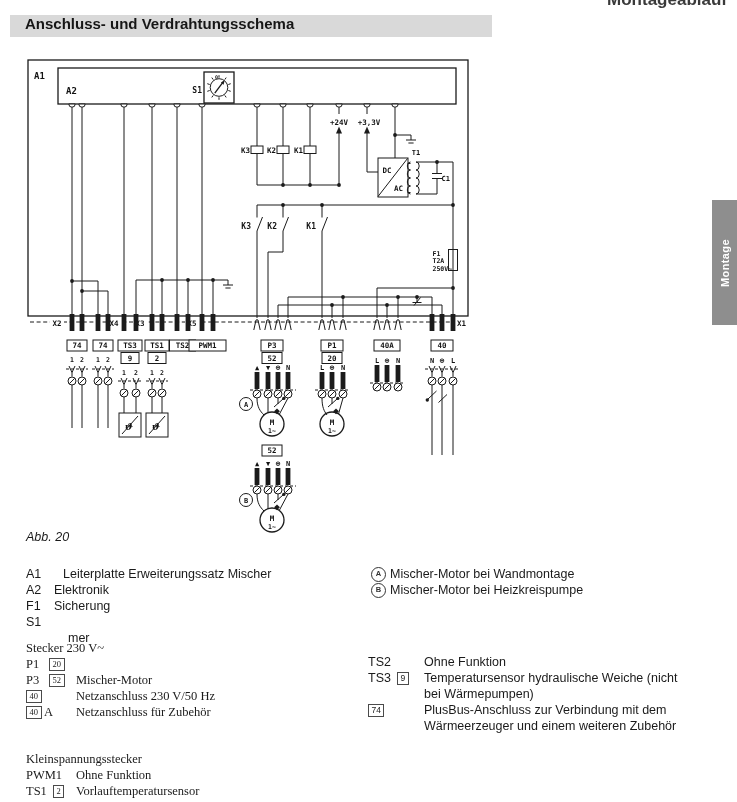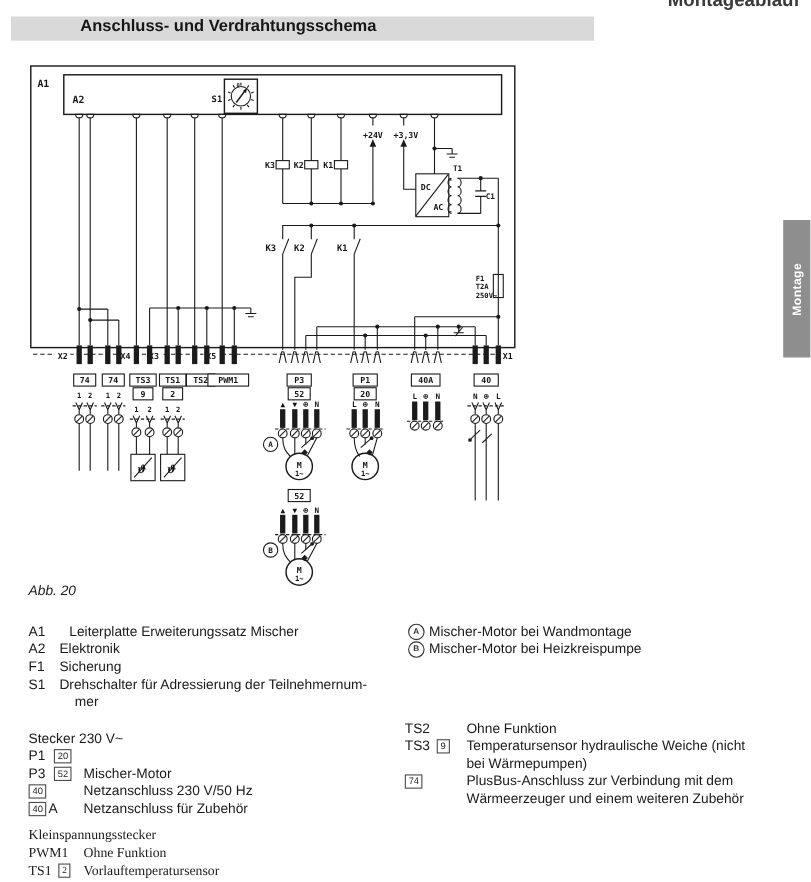--- a/index.html
+++ b/index.html
@@ -1,20 +1,20 @@
 <!DOCTYPE html>
 <html><head>
 <meta charset="utf-8">
 <style>
   html,body{margin:0;padding:0;background:#fff;}
   #page{position:relative;width:737px;height:802px;background:#fff;overflow:hidden;
         font-family:"Liberation Sans",sans-serif;color:#1a1a1a;}
   
   #cuthead{position:absolute;top:-10px;right:10px;font:700 17px "Liberation Sans",sans-serif;color:#3a3a3a;}
-  #titlebar{position:absolute;left:10px;top:15px;width:482px;height:22px;background:#d9d9d9;padding-left:48px;}
+  #titlebar{position:absolute;left:10px;top:15px;width:482px;height:22px;background:#d9d9d9;}
   #titlebar span{display:block;padding-left:15px;line-height:22px;font:700 15px "Liberation Sans",sans-serif;color:#161616;}
   
   #sidetab{position:absolute;left:712px;top:200px;width:25px;height:125px;background:#8e8e8e;}
   #sidetab span{position:absolute;left:50%;top:50%;transform:translate(-50%,-50%) rotate(-90deg);
         white-space:nowrap;color:#fff;font:700 11px "Liberation Sans",sans-serif;letter-spacing:.4px;}
   
   svg{position:absolute;left:0;top:0;}
   .w{fill:none;stroke:#1b1b1b;stroke-width:1;}
   .w2{fill:none;stroke:#1b1b1b;stroke-width:1.3;}
   .dash{stroke-dasharray:4 2.6;}
@@ -425,39 +425,38 @@
     <div class="lrow">
         <span class="cell" style="left:0">A2</span>
         <span class="cell" style="left:28px">Elektronik</span>
       </div>
     <div class="lrow">
         <span class="cell" style="left:0">F1</span>
         <span class="cell" style="left:28px">Sicherung</span>
       </div>
     <div class="lrow">
         <span class="cell" style="left:0">S1</span>
-        <span class="cell" style="left:28px">Drehschalter für Adressierung der Teilnehmernum-</span>
       </div>
     <div class="lrow">
         <span class="cell" style="left:42px">mer</span>
       </div>
   </div>
 
   <div class="block" style="left:371px;top:566px;width:320px;">
     <div class="lrow">
         <span class="circ" style="left:0">A</span>
         <span class="cell" style="left:19px">Mischer-Motor bei Wandmontage</span>
       </div>
     <div class="lrow">
         <span class="circ" style="left:0">B</span>
         <span class="cell" style="left:19px">Mischer-Motor bei Heizkreispumpe</span>
       </div>
   </div>
 
-  <div class="block" style="left:26px;top:663px;width:340px;">
+  <div class="block" style="left:26px;top:640px;width:340px;font-family:Liberation Serif, serif;">
     <div class="lrow">
         <span class="cell" style="left:0">Stecker 230 V~</span>
       </div>
     <div class="lrow">
         <span class="cell" style="left:0">P1</span>
         <span class="nbox" style="left:23px">20</span>
       </div>
     <div class="lrow">
         <span class="cell" style="left:0">P3</span>
         <span class="nbox" style="left:23px">52</span>

